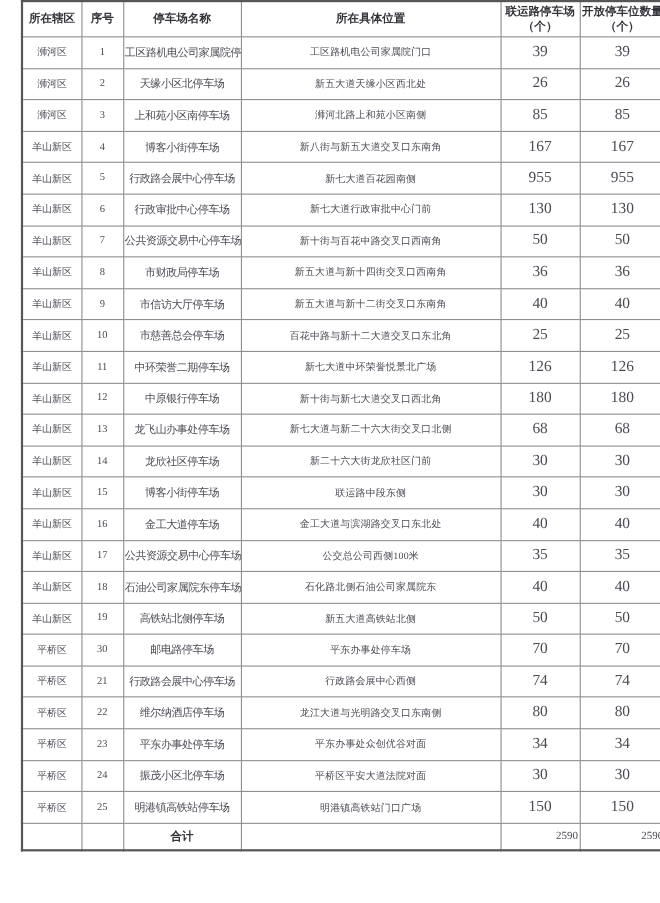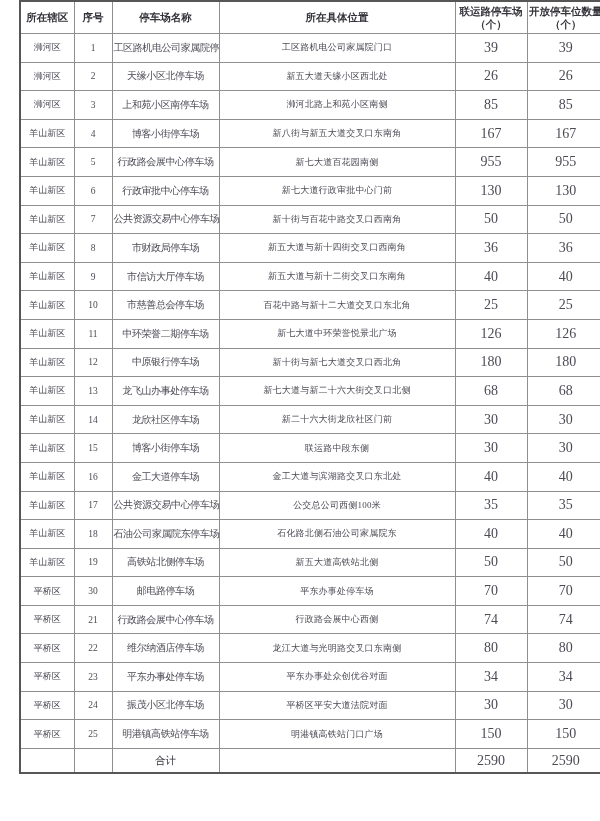--- a/index.html
+++ b/index.html
@@ -56,25 +56,25 @@
   td.c-no { font-size: 9.5px; }
   td.c-name {
     font-size: 10px;
     letter-spacing: -0.4px;
     white-space: nowrap;
   }
   td.c-loc { font-size: 9px; letter-spacing: 0.2px; }
   td.c-num { font-size: 14px; }
   tr.total-row { height: 25px; }
   tr.total-row td.t-label {
-    font-weight: normal;
+    font-weight: bold;
     font-size: 10.5px;
     color: #33333a;
   }
-  tr.total-row td.t-num { font-size: 14px; }
+  tr.total-row td.t-num { font-size: 10px; text-align: right; }
 </style>
 </head>
 <body>
 
 <div class="page">
 
 
   <table class="parking">
     <colgroup>
       <col style="width:54px">

